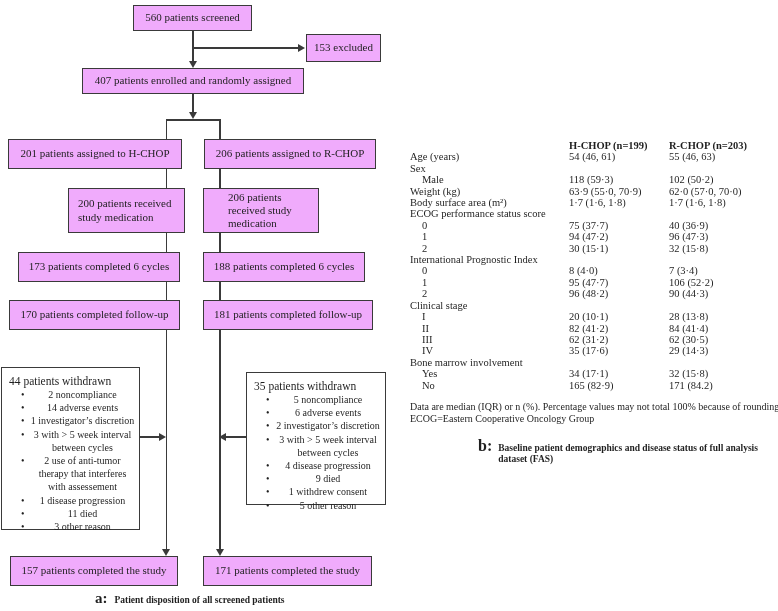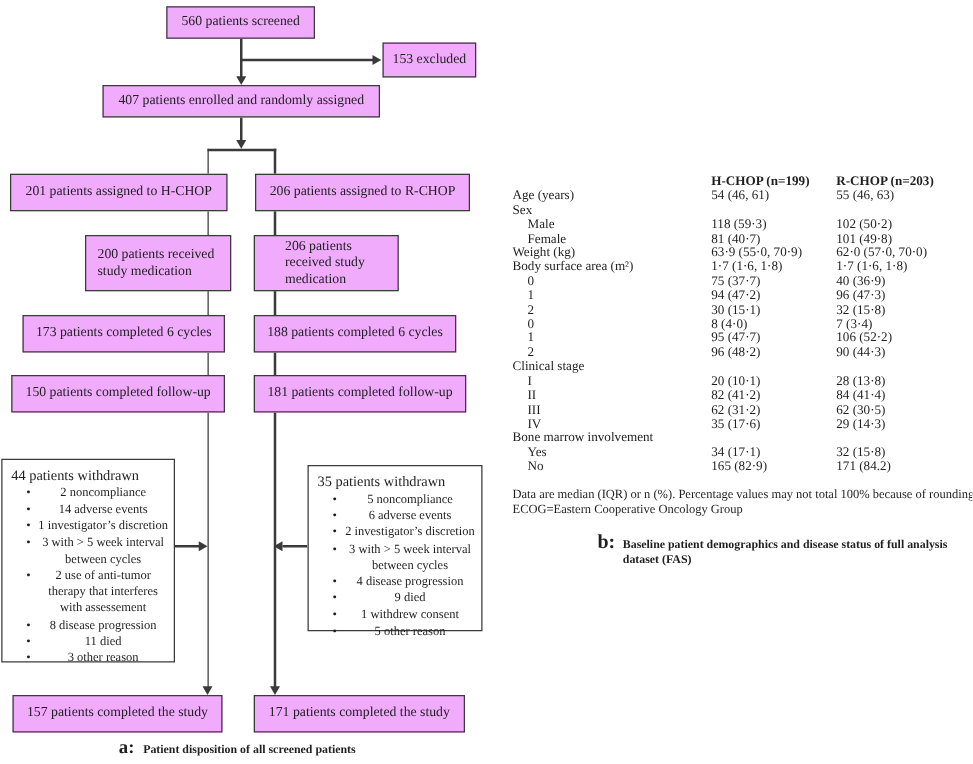--- a/index.html
+++ b/index.html
@@ -74,32 +74,32 @@
 
     <div class="fbox" style="left:133px;top:5px;width:119px;height:26px;">560 patients screened</div>
     <div class="fbox" style="left:306px;top:34px;width:75px;height:28px;">153 excluded</div>
     <div class="fbox" style="left:82px;top:68px;width:222px;height:26px;">407 patients enrolled and randomly assigned</div>
     <div class="fbox" style="left:8px;top:139px;width:174px;height:30px;">201 patients assigned to H-CHOP</div>
     <div class="fbox" style="left:204px;top:139px;width:172px;height:30px;">206 patients assigned to R-CHOP</div>
     <div class="fbox leftalign" style="left:68px;top:188px;width:117px;height:45px;">200 patients received study medication</div>
     <div class="fbox leftalign" style="left:203px;top:188px;width:116px;height:45px;padding-left:24px;">206 patients received study medication</div>
     <div class="fbox" style="left:18px;top:252px;width:162px;height:30px;">173 patients completed 6 cycles</div>
     <div class="fbox" style="left:203px;top:252px;width:162px;height:30px;">188 patients completed 6 cycles</div>
-    <div class="fbox" style="left:9px;top:300px;width:171px;height:30px;">150 patients completed follow-up</div>
+    <div class="fbox" style="left:9px;top:300px;width:171px;height:30px;">170 patients completed follow-up</div>
     <div class="fbox" style="left:203px;top:300px;width:170px;height:30px;">181 patients completed follow-up</div>
 
     <div class="wdbox" style="left:1px;top:367px;width:139px;height:163px;">
       <div class="wdtitle">44 patients withdrawn</div>
       <ul>
           <li>2 noncompliance</li>
           <li>14 adverse events</li>
           <li>1 investigator’s discretion</li>
           <li>3 with &gt; 5 week interval between cycles</li>
           <li>2 use of anti-tumor therapy that interferes with assessement</li>
-          <li>8 disease progression</li>
+          <li>1 disease progression</li>
           <li>11 died</li>
           <li>3 other reason</li>
         </ul>
     </div>
     <div class="wdbox" style="left:246px;top:372px;width:140px;height:133px;">
       <div class="wdtitle">35 patients withdrawn</div>
       <ul>
           <li>5 noncompliance</li>
           <li>6 adverse events</li>
           <li>2 investigator’s discretion</li>
@@ -135,49 +135,54 @@
         <div class="trow">
           <span class="tcell c0">Sex</span>
           <span class="tcell c1"></span>
           <span class="tcell c2"></span>
         </div>
         <div class="trow indent">
           <span class="tcell c0">Male</span>
           <span class="tcell c1">118 (59·3)</span>
           <span class="tcell c2">102 (50·2)</span>
         </div>
-        <div class="trow indent">
-          <span class="tcell c0">Female</span>
-          <span class="tcell c1">81 (40·7)</span>
-          <span class="tcell c2">101 (49·8)</span>
-        </div>
         <div class="trow">
           <span class="tcell c0">Weight (kg)</span>
           <span class="tcell c1">63·9 (55·0, 70·9)</span>
           <span class="tcell c2">62·0 (57·0, 70·0)</span>
         </div>
         <div class="trow">
           <span class="tcell c0">Body surface area (m²)</span>
           <span class="tcell c1">1·7 (1·6, 1·8)</span>
           <span class="tcell c2">1·7 (1·6, 1·8)</span>
         </div>
+        <div class="trow">
+          <span class="tcell c0">ECOG performance status score</span>
+          <span class="tcell c1"></span>
+          <span class="tcell c2"></span>
+        </div>
         <div class="trow indent">
           <span class="tcell c0">0</span>
           <span class="tcell c1">75 (37·7)</span>
           <span class="tcell c2">40 (36·9)</span>
         </div>
         <div class="trow indent">
           <span class="tcell c0">1</span>
           <span class="tcell c1">94 (47·2)</span>
           <span class="tcell c2">96 (47·3)</span>
         </div>
         <div class="trow indent">
           <span class="tcell c0">2</span>
           <span class="tcell c1">30 (15·1)</span>
           <span class="tcell c2">32 (15·8)</span>
+        </div>
+        <div class="trow">
+          <span class="tcell c0">International Prognostic Index</span>
+          <span class="tcell c1"></span>
+          <span class="tcell c2"></span>
         </div>
         <div class="trow indent">
           <span class="tcell c0">0</span>
           <span class="tcell c1">8 (4·0)</span>
           <span class="tcell c2">7 (3·4)</span>
         </div>
         <div class="trow indent">
           <span class="tcell c0">1</span>
           <span class="tcell c1">95 (47·7)</span>
           <span class="tcell c2">106 (52·2)</span>

